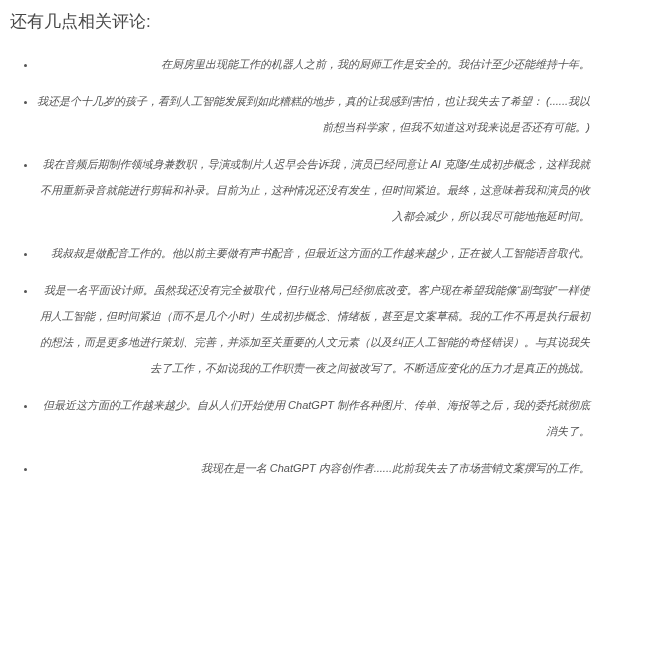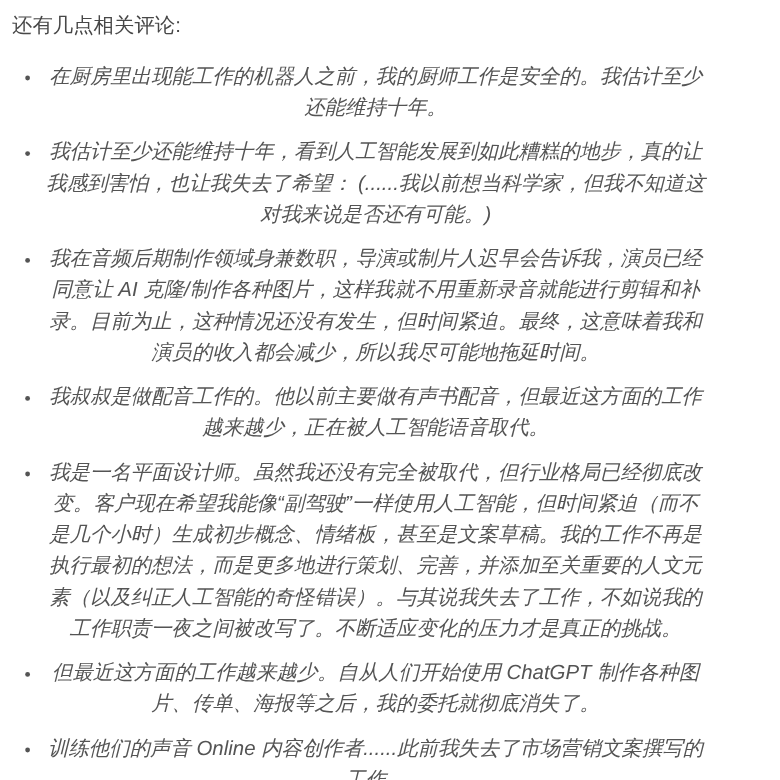--- a/index.html
+++ b/index.html
@@ -30,39 +30,39 @@
     line-height:26px;
     font-style:normal;
     color:var(--intro-color);
   }
   .comment-list{
     margin:0;
     padding:0 0 0 26px;
     list-style:disc outside;
   }
   .comment-list li{
-    font-size:17px;
+    font-size:11px;
     line-height:26px;
     margin:0 0 11px 0;
     font-style:italic;
     color:var(--body-color);
-    text-align:center;
+    text-align:right;
   }
   .comment-list li::marker{
     color:var(--body-color);
     font-size:0.85em;
   }
 </style>
 </head>
 <body>
 
 <div class="page">
   <p class="intro">还有几点相关评论:</p>
   <ul class="comment-list">
       <li>在厨房里出现能工作的机器人之前，我的厨师工作是安全的。我估计至少还能维持十年。</li>
-      <li>我估计至少还能维持十年，看到人工智能发展到如此糟糕的地步，真的让我感到害怕，也让我失去了希望： (......我以前想当科学家，但我不知道这对我来说是否还有可能。)</li>
-      <li>我在音频后期制作领域身兼数职，导演或制片人迟早会告诉我，演员已经同意让 AI 克隆/制作各种图片，这样我就不用重新录音就能进行剪辑和补录。目前为止，这种情况还没有发生，但时间紧迫。最终，这意味着我和演员的收入都会减少，所以我尽可能地拖延时间。</li>
+      <li>我还是个十几岁的孩子，看到人工智能发展到如此糟糕的地步，真的让我感到害怕，也让我失去了希望： (......我以前想当科学家，但我不知道这对我来说是否还有可能。)</li>
+      <li>我在音频后期制作领域身兼数职，导演或制片人迟早会告诉我，演员已经同意让 AI 克隆/生成初步概念，这样我就不用重新录音就能进行剪辑和补录。目前为止，这种情况还没有发生，但时间紧迫。最终，这意味着我和演员的收入都会减少，所以我尽可能地拖延时间。</li>
       <li>我叔叔是做配音工作的。他以前主要做有声书配音，但最近这方面的工作越来越少，正在被人工智能语音取代。</li>
       <li>我是一名平面设计师。虽然我还没有完全被取代，但行业格局已经彻底改变。客户现在希望我能像“副驾驶”一样使用人工智能，但时间紧迫（而不是几个小时）生成初步概念、情绪板，甚至是文案草稿。我的工作不再是执行最初的想法，而是更多地进行策划、完善，并添加至关重要的人文元素（以及纠正人工智能的奇怪错误）。与其说我失去了工作，不如说我的工作职责一夜之间被改写了。不断适应变化的压力才是真正的挑战。</li>
       <li>但最近这方面的工作越来越少。自从人们开始使用 ChatGPT 制作各种图片、传单、海报等之后，我的委托就彻底消失了。</li>
-      <li>训练他们的声音 Online 内容创作者......此前我失去了市场营销文案撰写的工作。</li>
+      <li>我现在是一名 ChatGPT 内容创作者......此前我失去了市场营销文案撰写的工作。</li>
     </ul>
 </div>
 
 </body></html>

